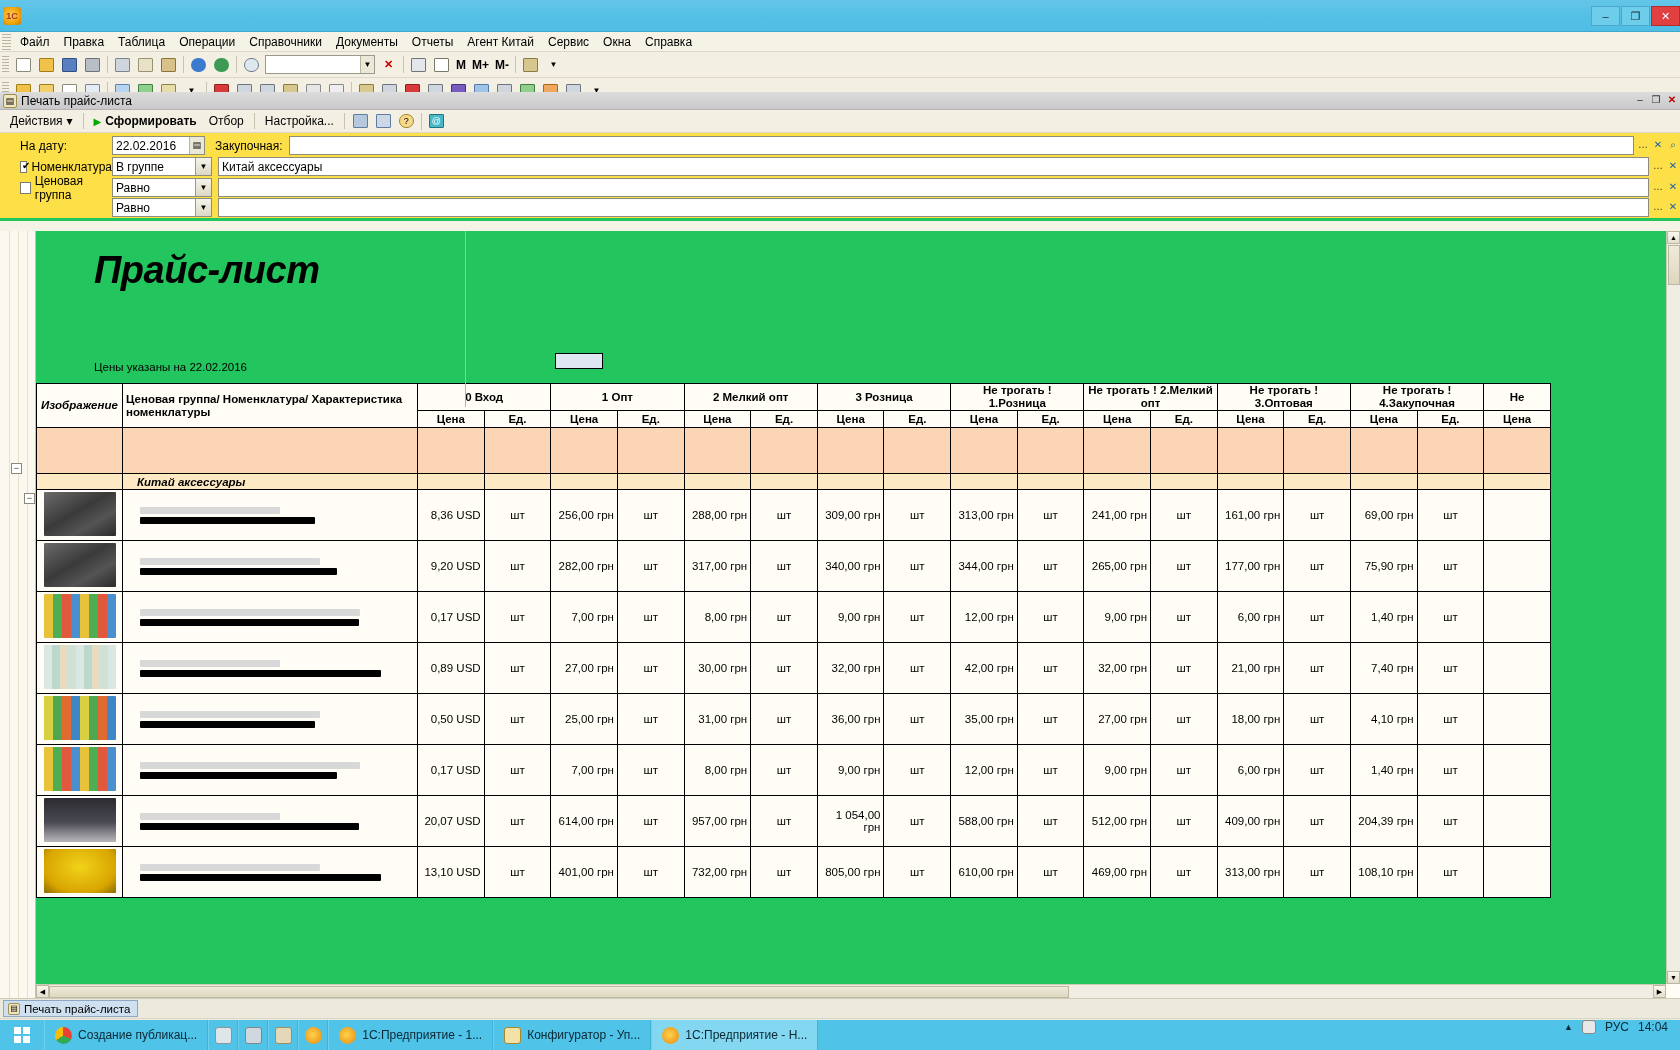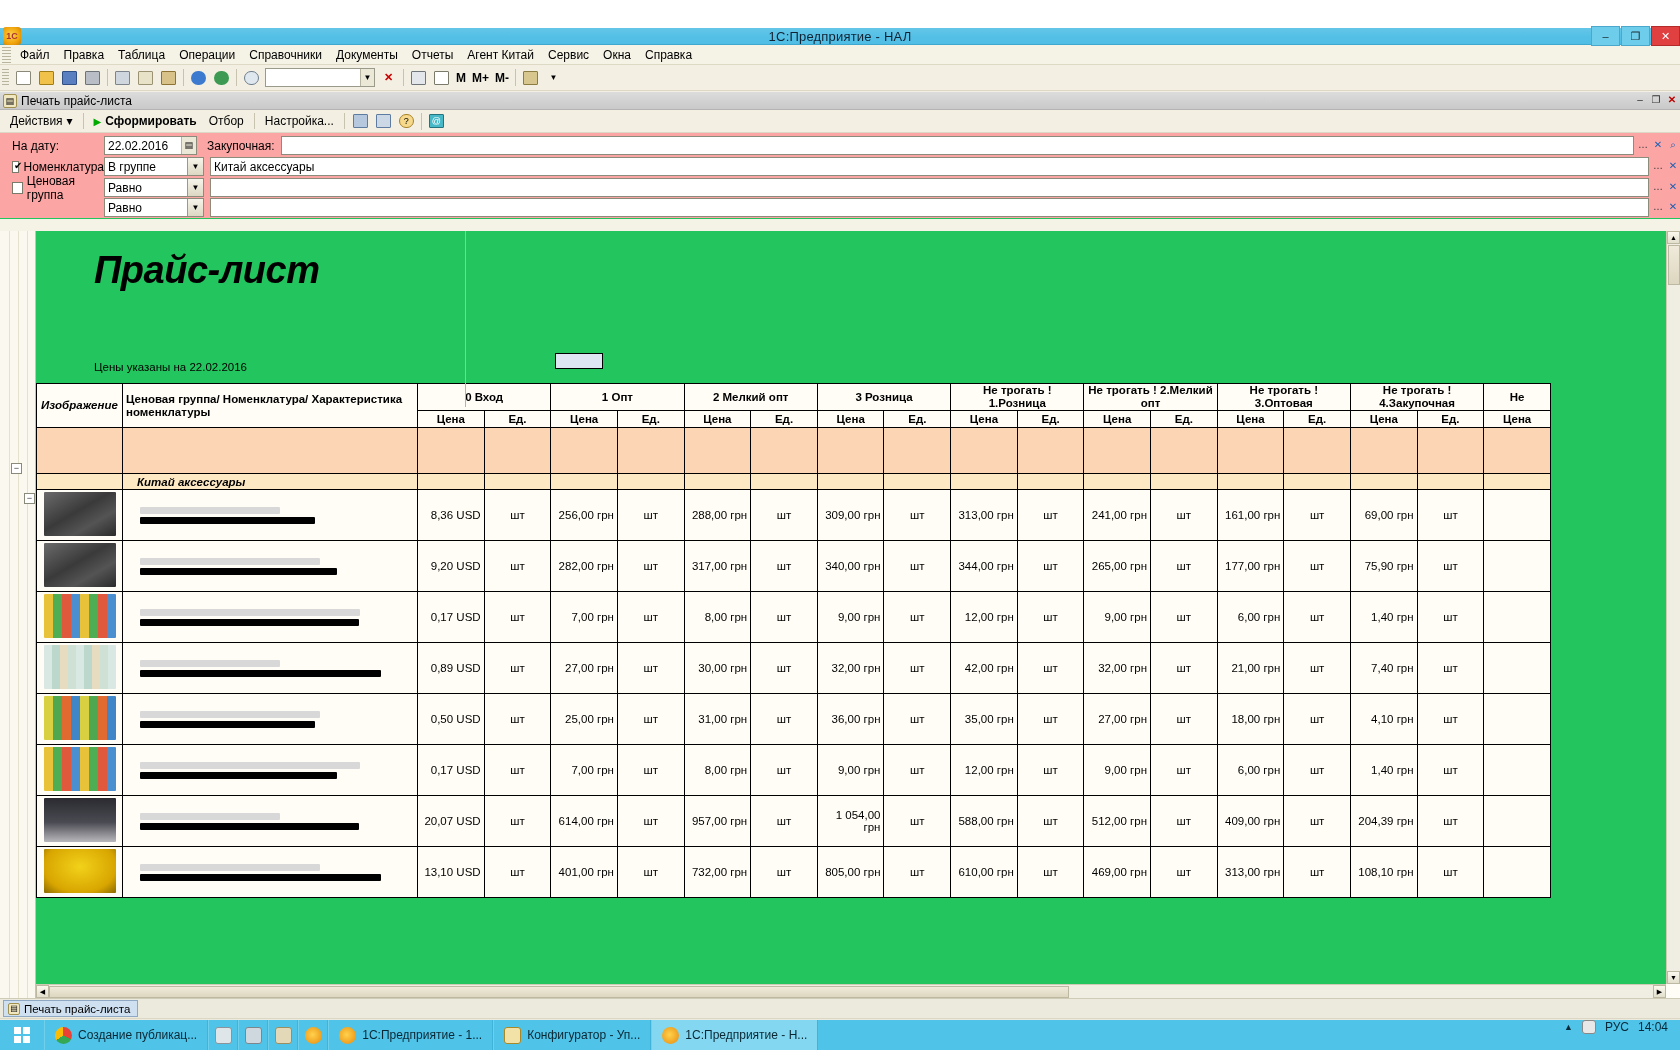--- a/index.html
+++ b/index.html
@@ -7,26 +7,25 @@
     margin: 0; padding: 0;
     width: 1680px; height: 1050px;
     overflow: hidden;
     font-family: "Liberation Sans", sans-serif;
     font-size: 12px;
     background: #ffffff;
   }
 
   
   #titlebar {
-    height: 17px;
+    height: 32px;
     background: linear-gradient(180deg,#64c6e8 0%, #55c0e6 50%, #4fbde5 100%);
     display: flex; align-items: center;
     position: relative;
     border-bottom: 1px solid #3fa8cf;
-    margin-top: 28px;
   }
   #titlebar .app-icon {
     width: 18px; height: 18px; margin-left: 3px;
     background: radial-gradient(circle at 45% 45%, #ffd24d 0%, #f0a30a 60%, #c97b00 100%);
     border-radius: 3px;
     font-size: 9px; font-weight: bold; color: #a33; text-align: center; line-height: 18px;
   }
   #titlebar .title-text {
     position: absolute; left: 0; right: 0; text-align: center;
     font-size: 13px; color: #123; letter-spacing: .2px;
@@ -101,21 +100,21 @@
   #cmdbar {
     height: 23px; background: #f3f0e3; display: flex; align-items: center;
     border-bottom: 1px solid #ddd8c6; padding-left: 4px; font-size: 12px;
   }
   #cmdbar .cb { padding: 2px 6px; display: flex; align-items: center; gap: 4px; }
   #cmdbar .play { color: #0a0; font-size: 10px; }
   #cmdbar .bold { font-weight: bold; }
   #cmdbar .sep { width: 1px; height: 16px; background: #c8c3ae; margin: 0 4px; }
 
   
-  #filters { background: #fca5a5; padding: 2px 0 1px 4px; border-bottom: 1px solid #22c55e; }
+  #filters { background: #fde047; padding: 2px 0 1px 12px; border-bottom: 3px solid #22c55e; }
   .frow { display: flex; align-items: center; height: 21px; padding-left: 8px; }
   .flabel { font-size: 12px; width: 92px; display: flex; align-items: center; gap: 4px; }
   .chk { width: 12px; height: 12px; border: 1px solid #7a7a6a; background: #fff;
      display:inline-block; position: relative; }
   .chk.on::after { content: "\2714"; position: absolute; left: 1px; top: -2px;
      font-size: 10px; color: #000; }
   .fld {
     height: 19px; border: 1px solid #8c8c7c; background: #fff;
     display: flex; align-items: center; font-size: 12px; padding-left: 3px;
   }
@@ -235,21 +234,20 @@
   .tb-qi { width: 30px; justify-content: center; padding: 0; }
   .ic-sq { width: 17px; height: 17px; border-radius: 3px; flex: 0 0 auto; }
   #tray { margin-left: auto; display: flex; align-items: center; gap: 9px;
      padding-right: 12px; font-size: 12px; color: #07293a; }
 </style>
 </head>
 <body>
 
 <div id="titlebar">
   <div class="app-icon">1C</div>
-  <div class="title-text">1С:Предприятие - НАЛ</div>
   <div class="winbtns">
     <div class="winbtn">–</div>
     <div class="winbtn">❐</div>
     <div class="winbtn close">✕</div>
   </div>
 </div>
 
 <div id="menubar">
   <div class="grip"></div>
   <div class="mi">Файл</div>

